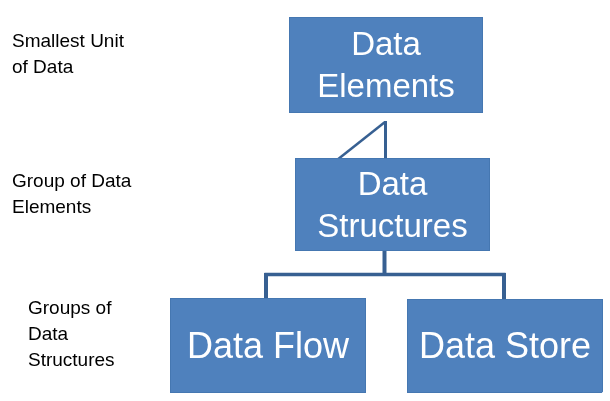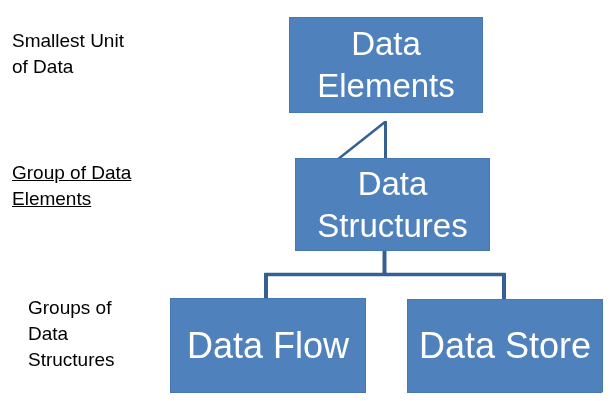--- a/index.html
+++ b/index.html
@@ -61,21 +61,21 @@
 
     <line x1="384.5" y1="251" x2="384.5" y2="276" stroke="#376092" stroke-width="4"></line>
     <line x1="264.5" y1="274.5" x2="505.5" y2="274.5" stroke="#376092" stroke-width="3.5"></line>
     <line x1="266" y1="273" x2="266" y2="298" stroke="#376092" stroke-width="4"></line>
     <line x1="504" y1="273" x2="504" y2="299" stroke="#376092" stroke-width="4"></line>
   </svg>
 
   <div class="caption" style="left:12px; top:28px;">Smallest Unit
 of Data</div>
 
-  <div class="caption" style="left:12px; top:160px;text-decoration:underline;">Group of Data
+  <div class="caption" style="left:12px; top:168px;">Group of Data
 Elements</div>
 
   <div class="caption" style="left:28px; top:295px;">Groups of
 Data
 Structures</div>
 
   <div class="node two-line" id="node-data-elements">Data
 Elements</div>
 
   <div class="node two-line" id="node-data-structures">Data

